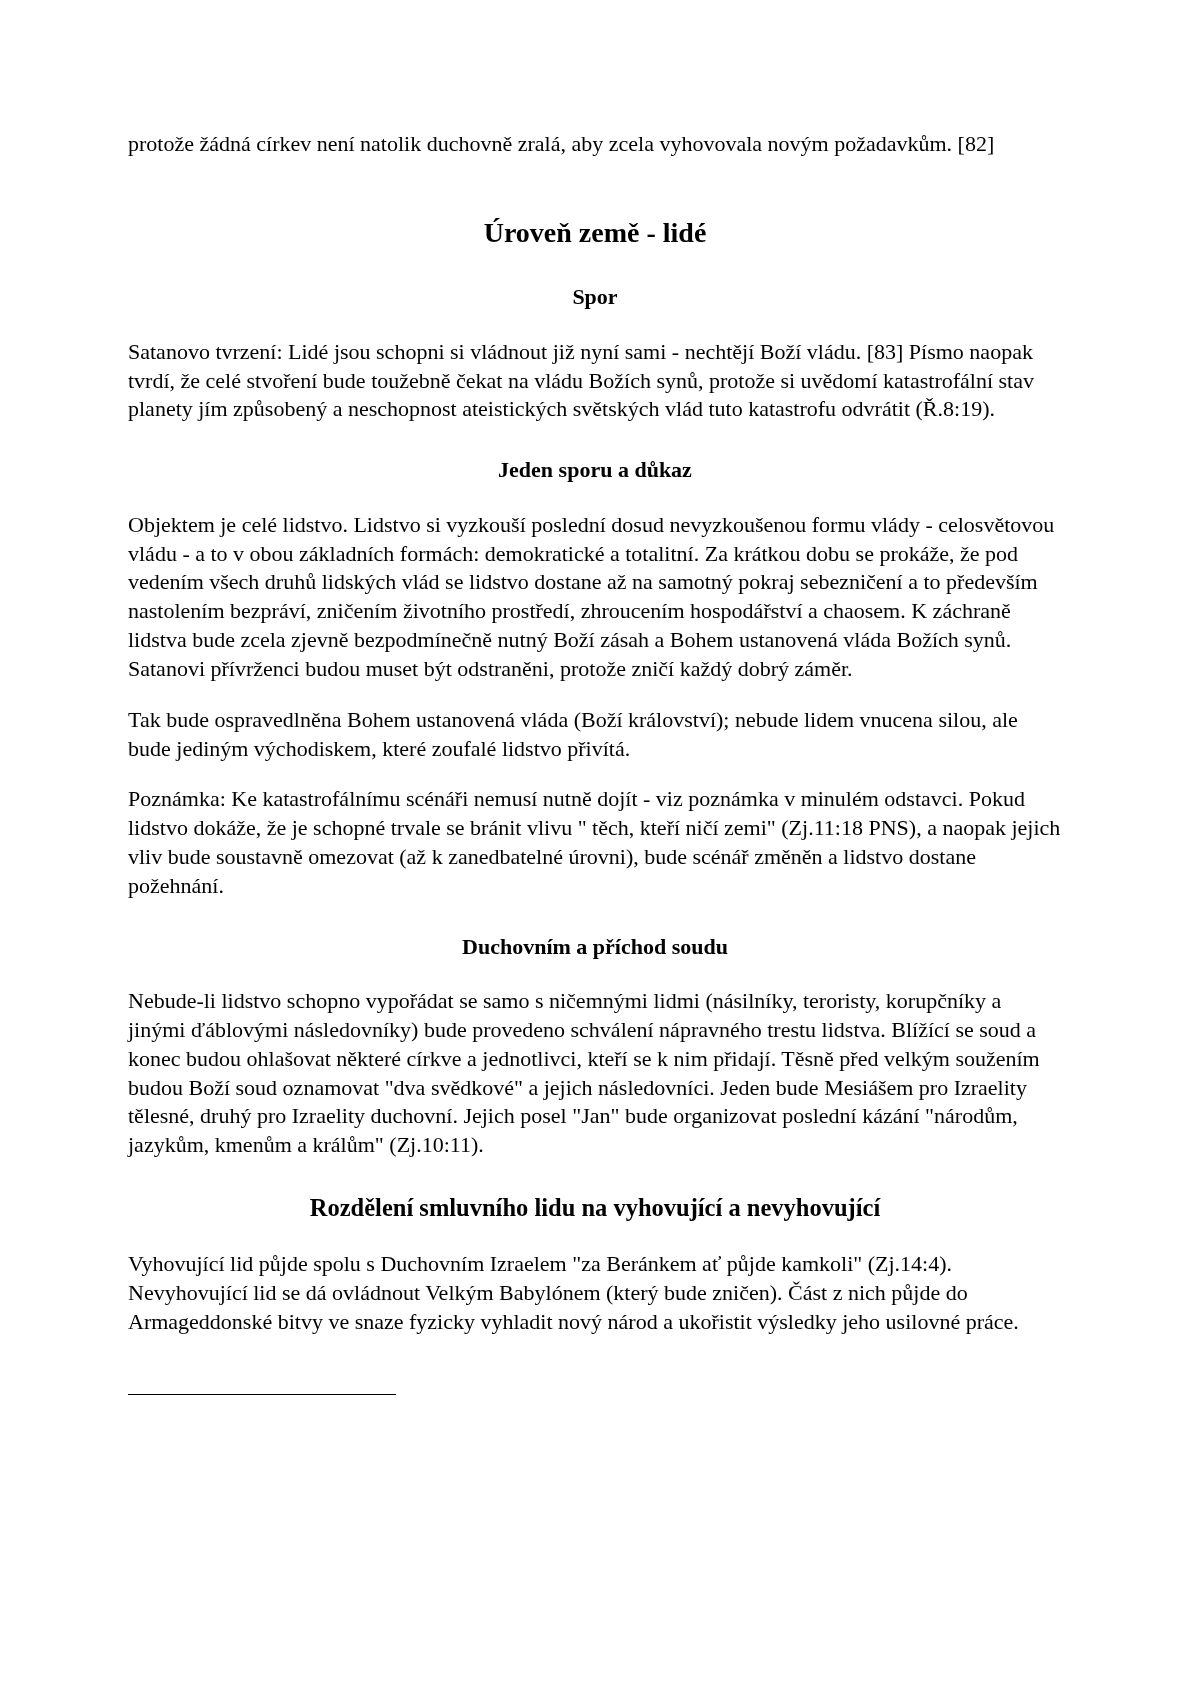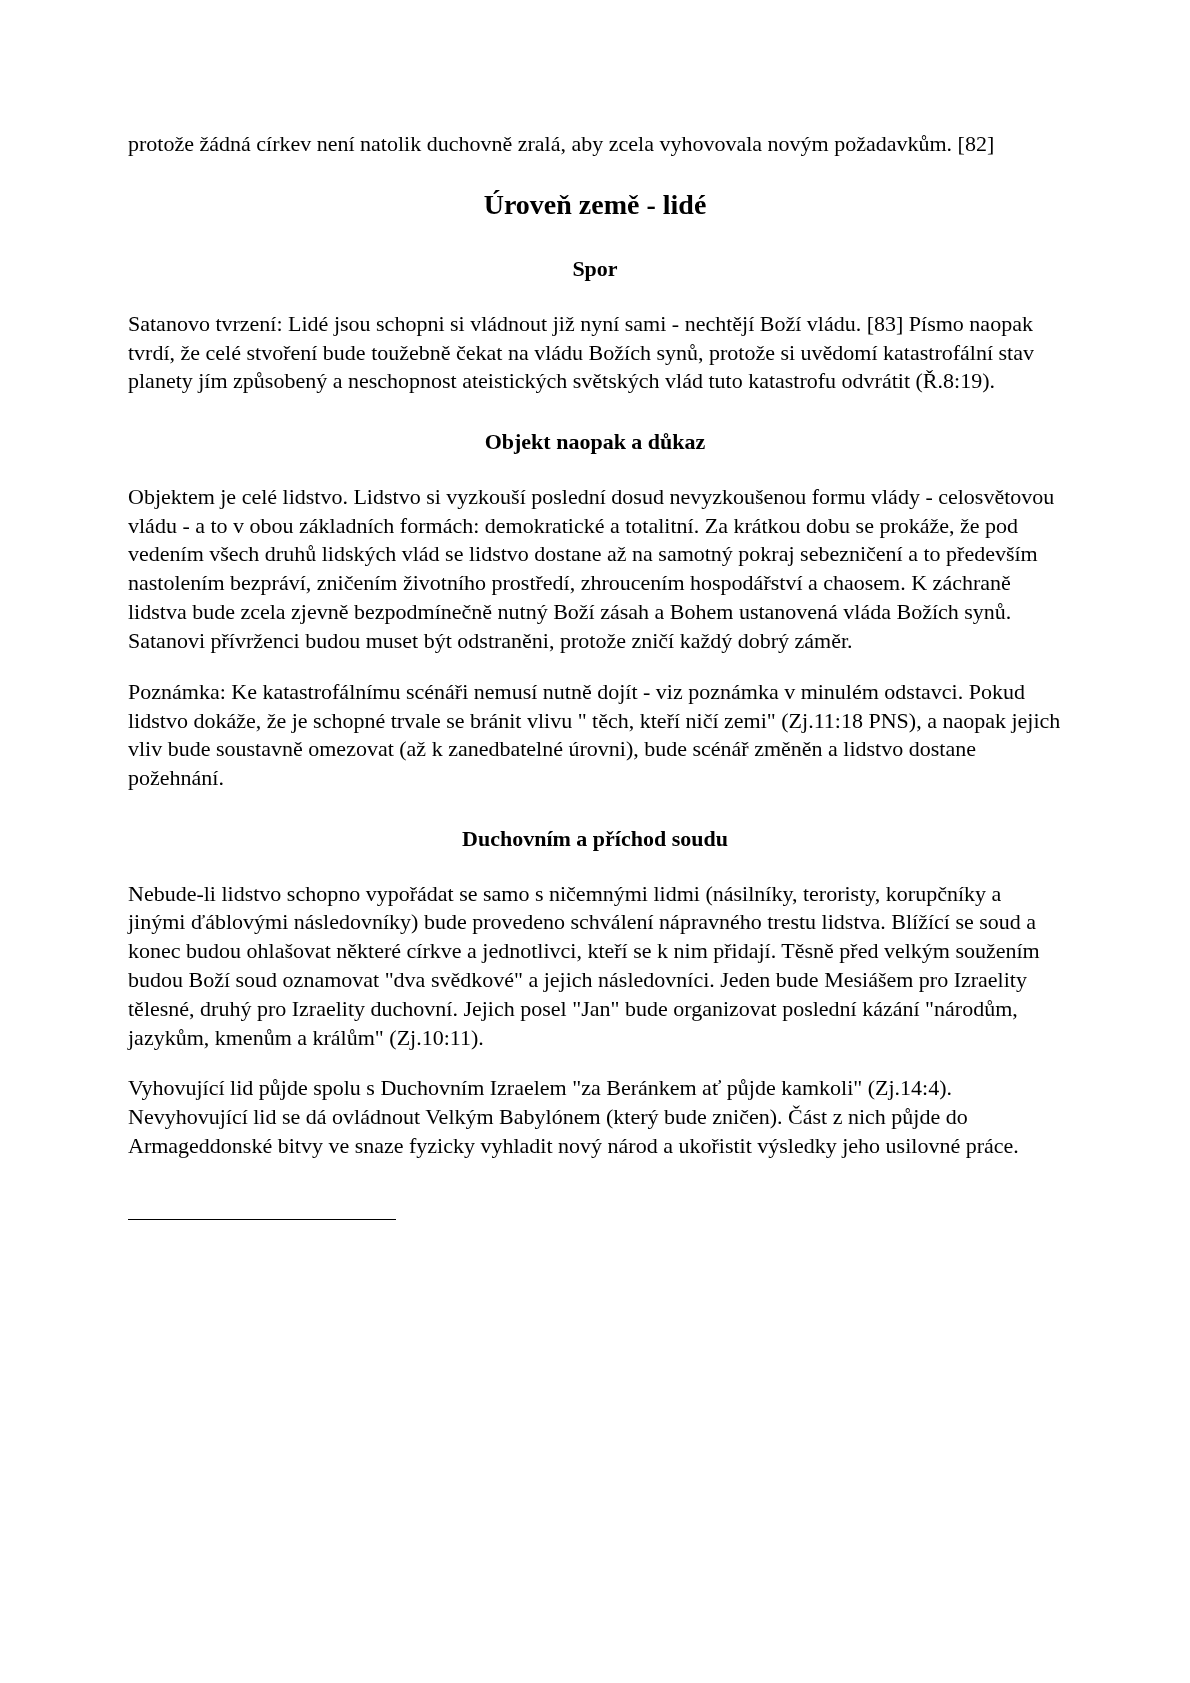--- a/index.html
+++ b/index.html
@@ -29,21 +29,21 @@
     line-height: 1.31;
     text-align: left;
   }
   p.tight {
     margin-bottom: 20px;
   }
   h1.section-title {
     font-size: 28px;
     font-weight: bold;
     text-align: center;
-    margin: 28px 0 32px 0;
+    margin: 56px 0 32px 0;
     line-height: 1.3;
   }
   h2.sub-title {
     font-size: 22px;
     font-weight: bold;
     text-align: center;
     margin: 32px 0 26px 0;
     line-height: 1.3;
   }
   h2.sub-title.wide {
@@ -62,25 +62,27 @@
 <div class="page">
   <div class="doc-body">
 
     <p>protože žádná církev není natolik duchovně zralá, aby zcela vyhovovala novým požadavkům. [82]</p>
 
     <h1 class="section-title">Úroveň země - lidé</h1>
 
     <h2 class="sub-title">Spor</h2>
     <p>Satanovo tvrzení: Lidé jsou schopni si vládnout již nyní sami - nechtějí Boží vládu. [83] Písmo naopak tvrdí, že celé stvoření bude toužebně čekat na vládu Božích synů, protože si uvědomí katastrofální stav planety jím způsobený a neschopnost ateistických světských vlád tuto katastrofu odvrátit (Ř.8:19).</p>
 
-    <h2 class="sub-title">Objekt naopak a důkaz</h2>
+    <h2 class="sub-title">Jeden sporu a důkaz</h2>
     <p>Objektem je celé lidstvo. Lidstvo si vyzkouší poslední dosud nevyzkoušenou formu vlády - celosvětovou vládu - a to v obou základních formách: demokratické a totalitní. Za krátkou dobu se prokáže, že pod vedením všech druhů lidských vlád se lidstvo dostane až na samotný pokraj sebezničení a to především nastolením bezpráví, zničením životního prostředí, zhroucením hospodářství a chaosem. K záchraně lidstva bude zcela zjevně bezpodmínečně nutný Boží zásah a Bohem ustanovená vláda Božích synů. Satanovi přívrženci budou muset být odstraněni, protože zničí každý dobrý záměr.</p>
+    <p>Tak bude ospravedlněna Bohem ustanovená vláda (Boží království); nebude lidem vnucena silou, ale bude jediným východiskem, které zoufalé lidstvo přivítá.</p>
     <p>Poznámka: Ke katastrofálnímu scénáři nemusí nutně dojít - viz poznámka v minulém odstavci. Pokud lidstvo dokáže, že je schopné trvale se bránit vlivu " těch, kteří ničí zemi" (Zj.11:18 PNS), a naopak jejich vliv bude soustavně omezovat (až k zanedbatelné úrovni), bude scénář změněn a lidstvo dostane požehnání.</p>
 
     <h2 class="sub-title">Duchovním a příchod soudu</h2>
     <p>Nebude-li lidstvo schopno vypořádat se samo s ničemnými lidmi (násilníky, teroristy, korupčníky a jinými ďáblovými následovníky) bude provedeno schválení nápravného trestu lidstva. Blížící se soud a konec budou ohlašovat některé církve a jednotlivci, kteří se k nim přidají. Těsně před velkým soužením budou Boží soud oznamovat "dva svědkové" a jejich následovníci. Jeden bude Mesiášem pro Izraelity tělesné, druhý pro Izraelity duchovní. Jejich posel "Jan" bude organizovat poslední kázání "národům, jazykům, kmenům a králům" (Zj.10:11).</p>
 
+    <h2 class="sub-title wide">Rozdělení smluvního lidu na vyhovující a nevyhovující</h2>
     <p class="tight">Vyhovující lid půjde spolu s Duchovním Izraelem "za Beránkem ať půjde kamkoli" (Zj.14:4). Nevyhovující lid se dá ovládnout Velkým Babylónem (který bude zničen). Část z nich půjde do Armageddonské bitvy ve snaze fyzicky vyhladit nový národ a ukořistit výsledky jeho usilovné práce.</p>
 
     <div class="footnote-rule"></div>
 
   </div>
 </div>
 
 </body></html>

